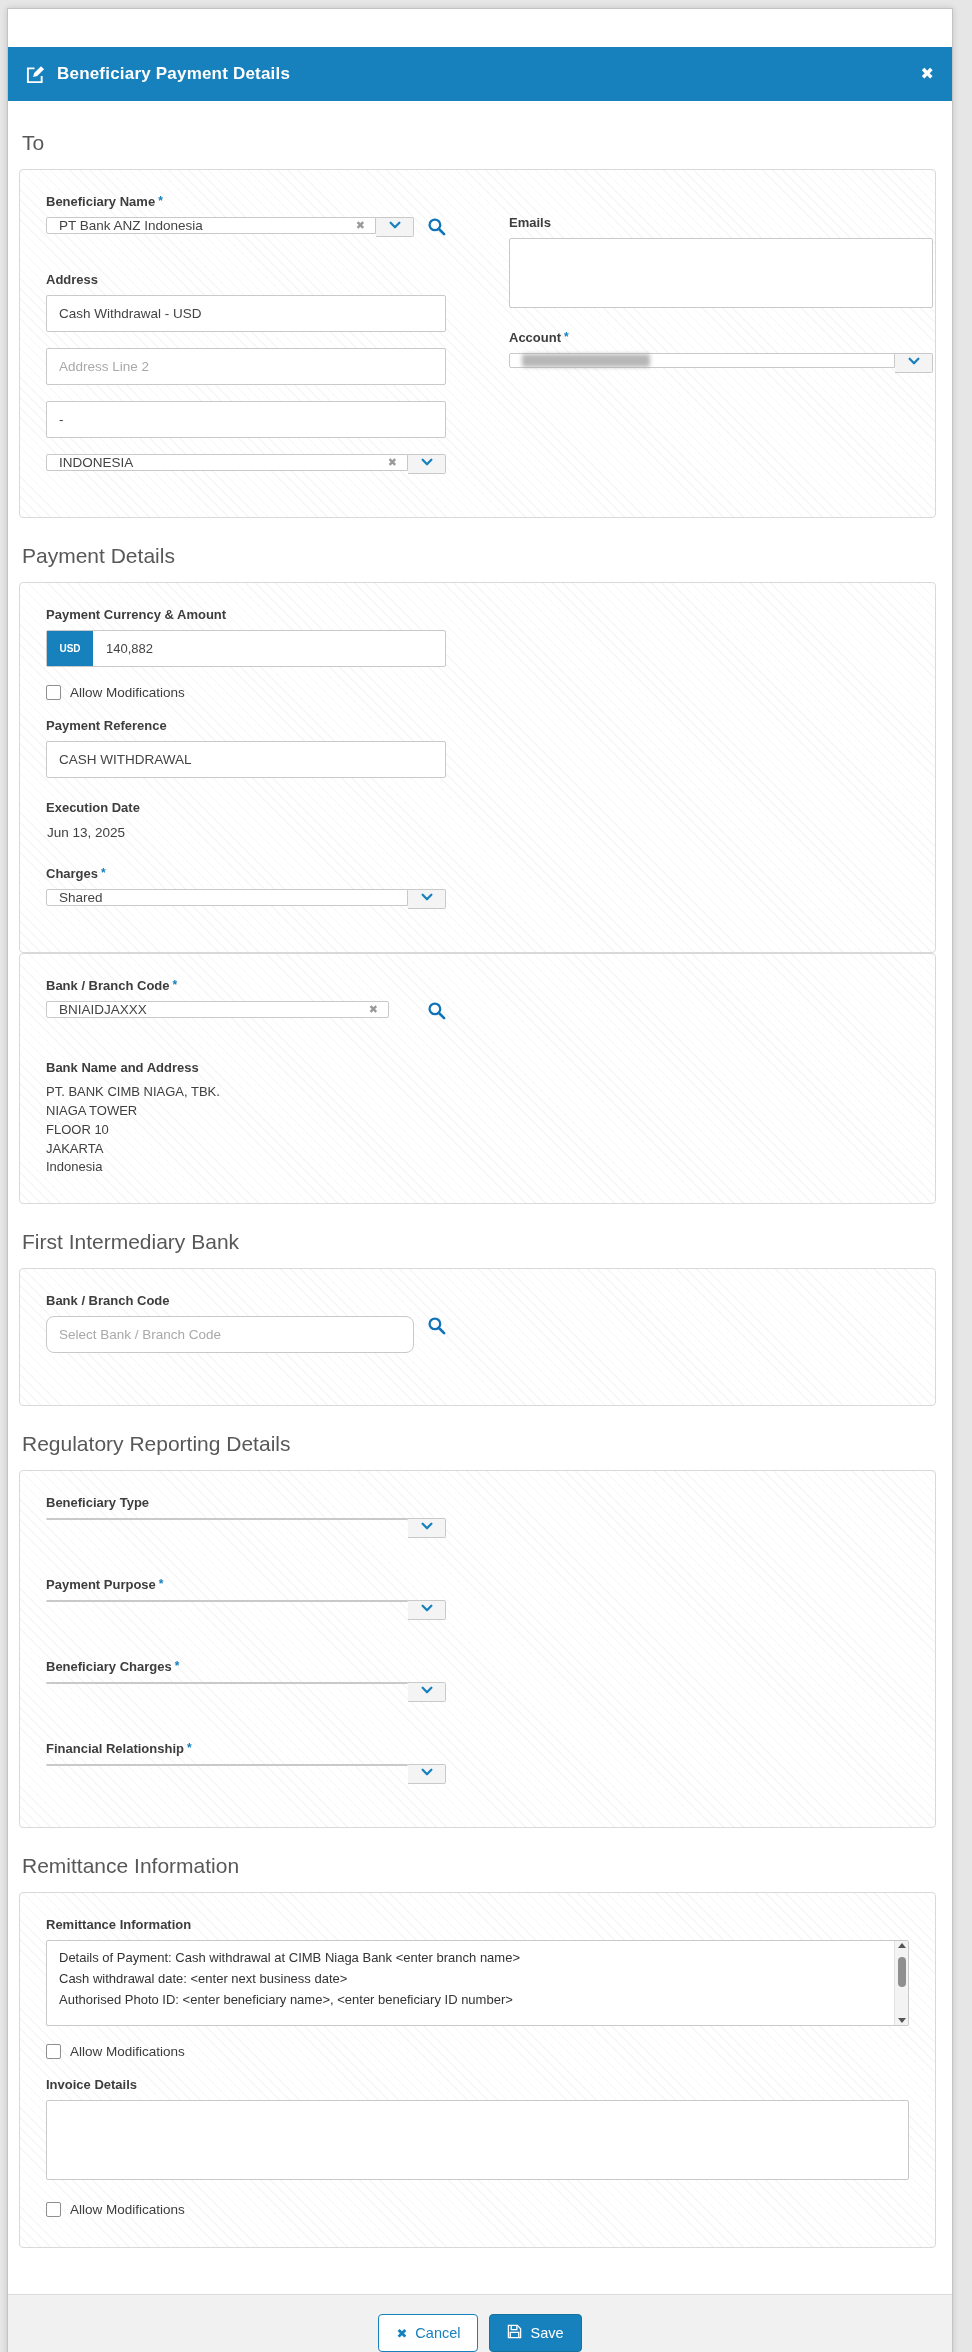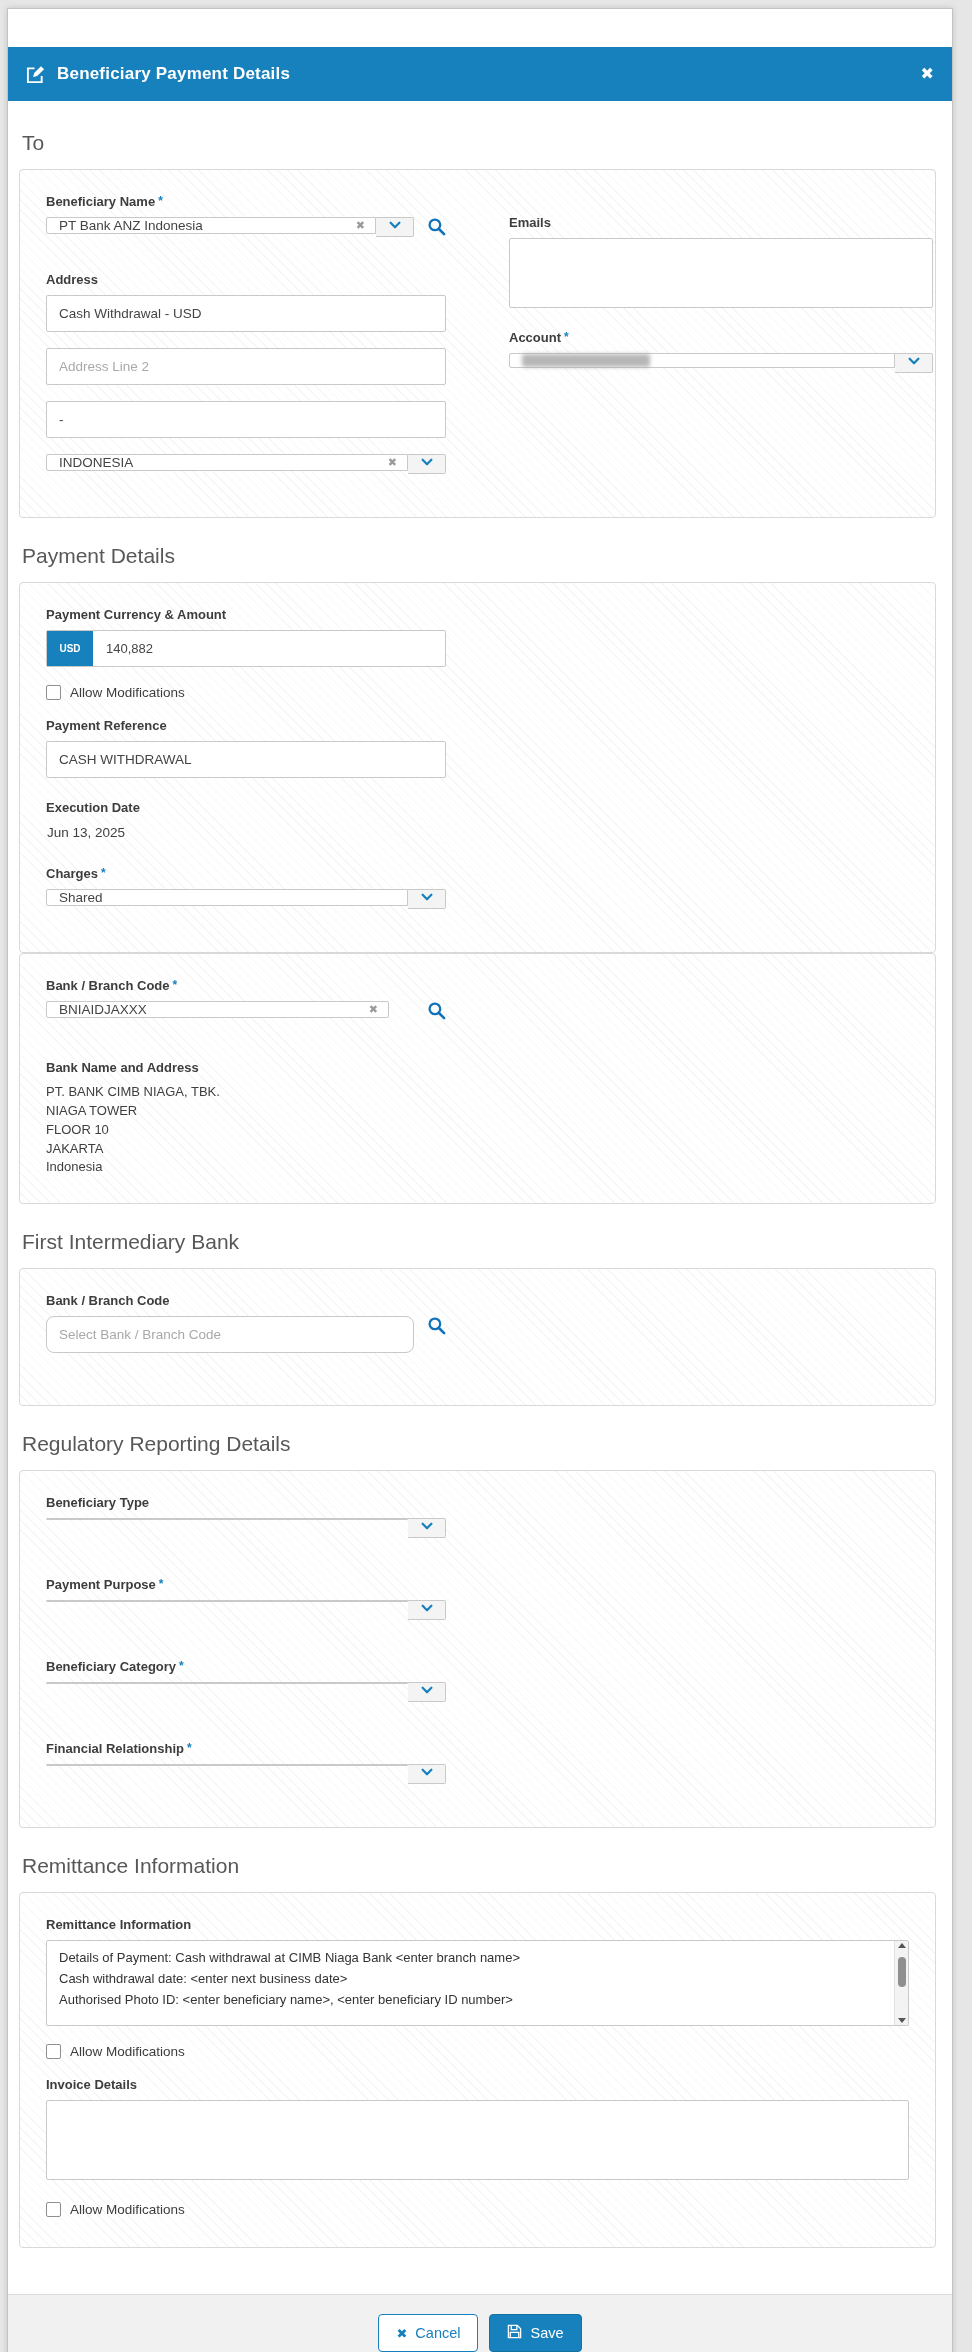--- a/index.html
+++ b/index.html
@@ -369,21 +369,21 @@
             <span>
               <svg width="14" height="14" viewBox="0 0 16 16">
                   <path fill="none" stroke="#1781be" stroke-width="2.6" stroke-linecap="round" stroke-linejoin="round" d="M3 5.5l5 5 5-5"></path>
                 </svg>
             </span>
           </div>
         </div>
       </div>
 
       <div class="field" style="margin-top:22px;">
-        <span class="field-label"><span>Beneficiary Category</span><span class="req">*</span></span>
+        <span class="field-label"><span>Beneficiary Charges</span><span class="req">*</span></span>
         <div class="combo" style="width:400px;">
           <div class="combo-box">
             <span class="combo-value"></span>
           </div>
           <div class="chevron-btn">
             <span>
               <svg width="14" height="14" viewBox="0 0 16 16">
                   <path fill="none" stroke="#1781be" stroke-width="2.6" stroke-linecap="round" stroke-linejoin="round" d="M3 5.5l5 5 5-5"></path>
                 </svg>
             </span>

